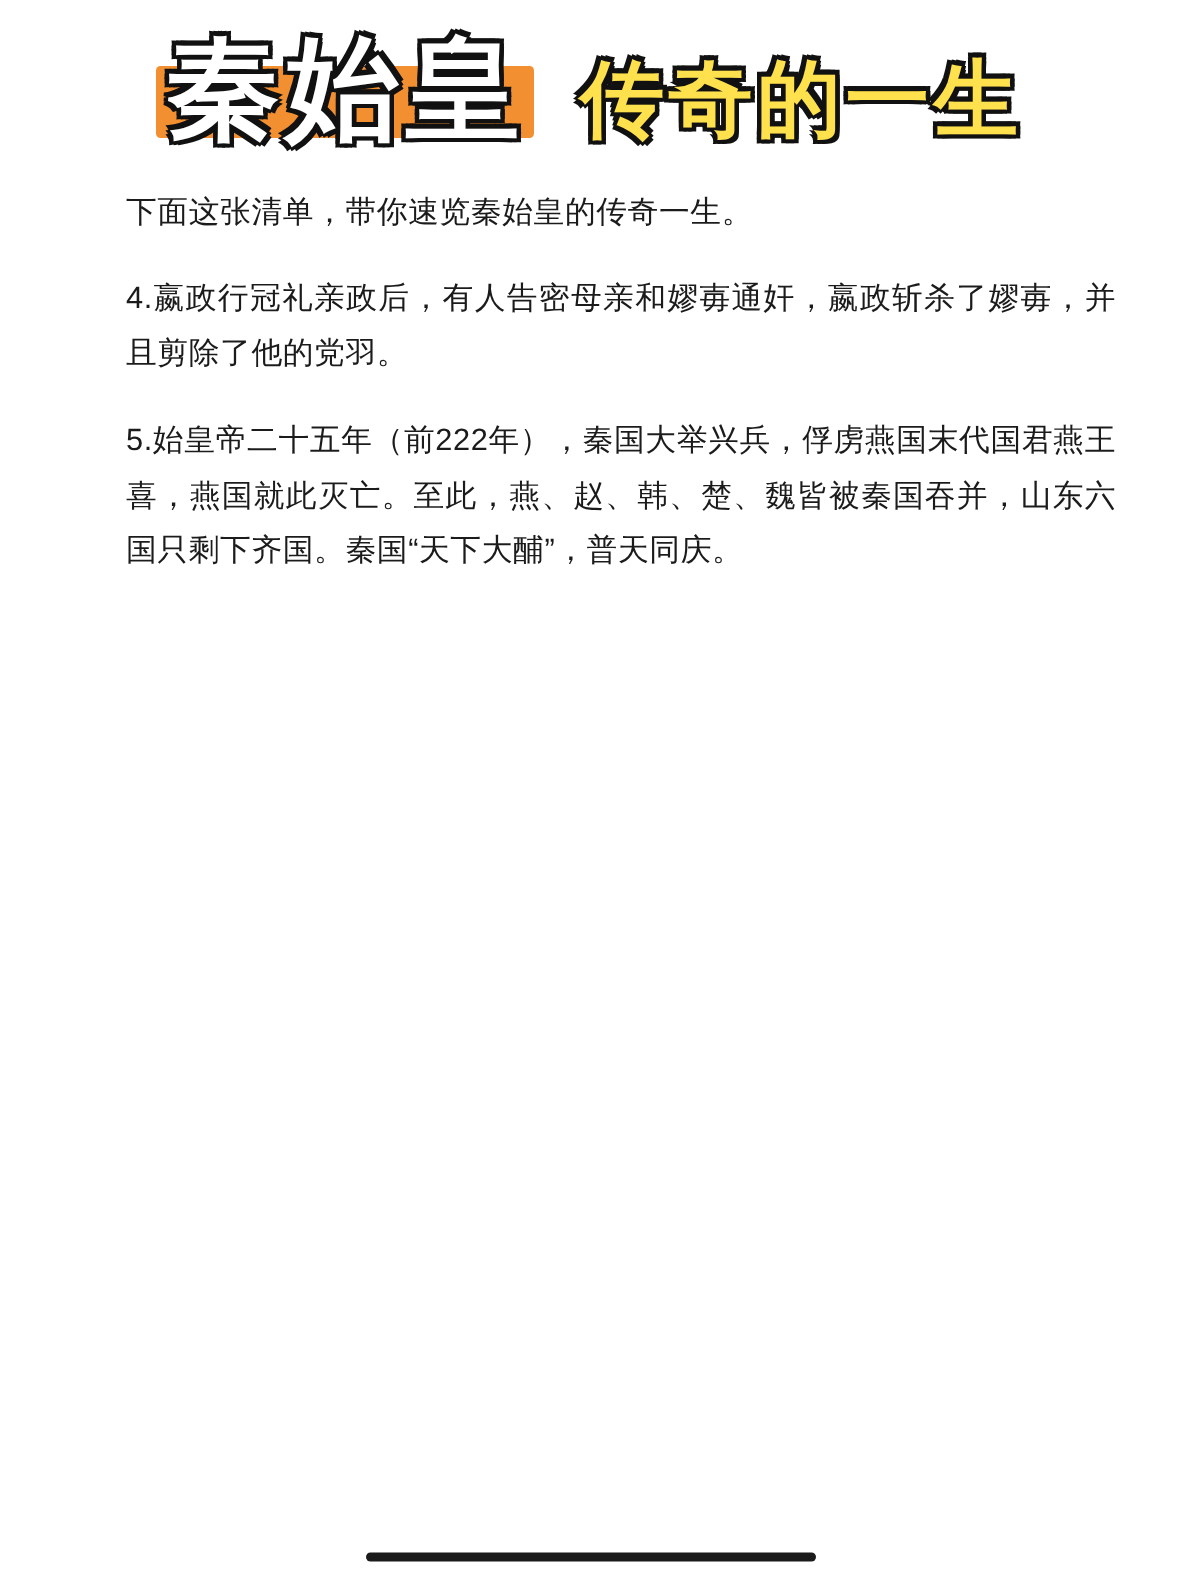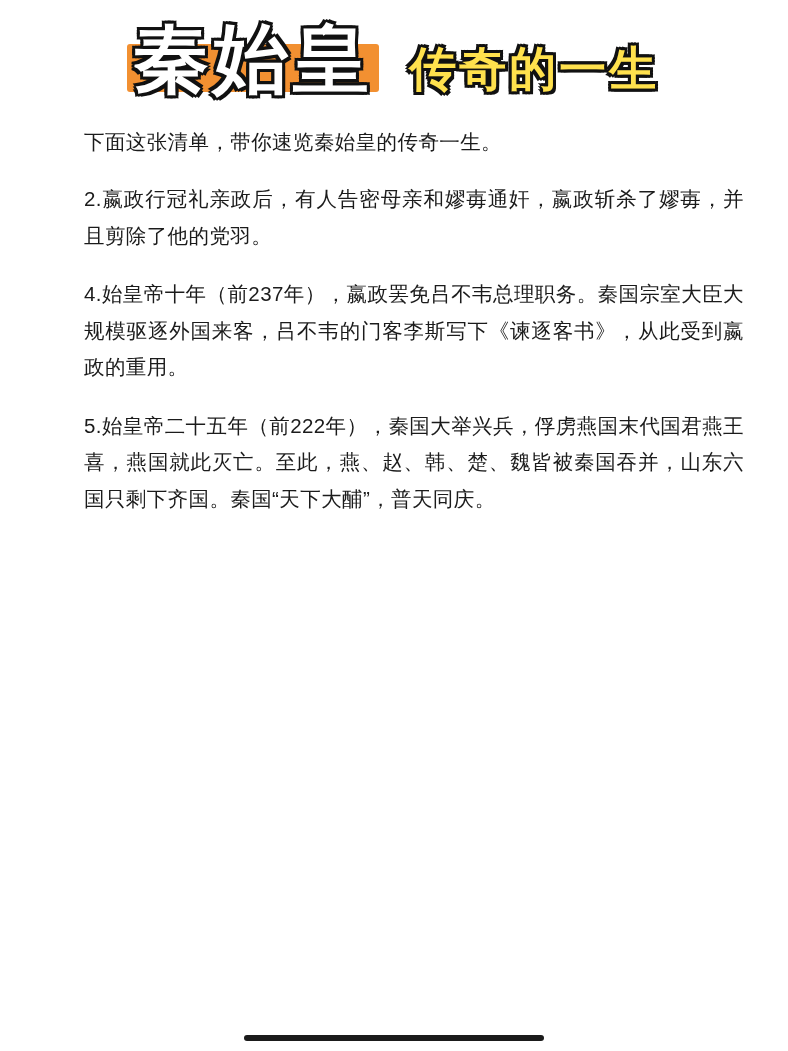--- a/index.html
+++ b/index.html
@@ -62,21 +62,21 @@
 
   .title-sub-wrap {
     position: relative;
     display: inline-block;
     margin-top: 14px;
     padding: 0 14px;
   }
   .title-sub {
     position: relative;
     z-index: 1;
-    font-size: 47px;
+    font-size: 56px;
     line-height: 1.05;
     font-weight: bold;
     color: #ffe14d;
     letter-spacing: 3px;
     text-shadow:
       -3px -3px 0 #111, 3px -3px 0 #111, -3px 3px 0 #111, 3px 3px 0 #111,
       -3px 0 0 #111, 3px 0 0 #111, 0 -3px 0 #111, 0 3px 0 #111;
     font-family: "DejaVu Sans", "Liberation Sans", sans-serif;
   }
 
@@ -121,19 +121,18 @@
       <div class="title-highlight"></div>
       <div class="title-main">秦始皇</div>
     </div>
     <div class="title-sub-wrap">
       <div class="title-sub">传奇的一生</div>
     </div>
   </div>
 
   <div class="content">
     <p class="lead">下面这张清单，带你速览秦始皇的传奇一生。</p>
-    <p class="para">2.嬴政行冠礼亲政后，有人告密母亲和嫪毐通奸，嬴政斩杀了嫪毐，并且剪除了他的党羽。</p>
-    <p class="para">4.始皇帝十年（前237年），嬴政罢免吕不韦总理职务。秦国宗室大臣大规模驱逐外国来客，吕不韦的门客李斯写下《谏逐客书》，从此受到嬴政的重用。</p>
+    <p class="para">4.嬴政行冠礼亲政后，有人告密母亲和嫪毐通奸，嬴政斩杀了嫪毐，并且剪除了他的党羽。</p>
     <p class="para">5.始皇帝二十五年（前222年），秦国大举兴兵，俘虏燕国末代国君燕王喜，燕国就此灭亡。至此，燕、赵、韩、楚、魏皆被秦国吞并，山东六国只剩下齐国。秦国“天下大酺”，普天同庆。</p>
   </div>
 
   <div class="bottom-bar"></div>
 </div>
 
 </body></html>

